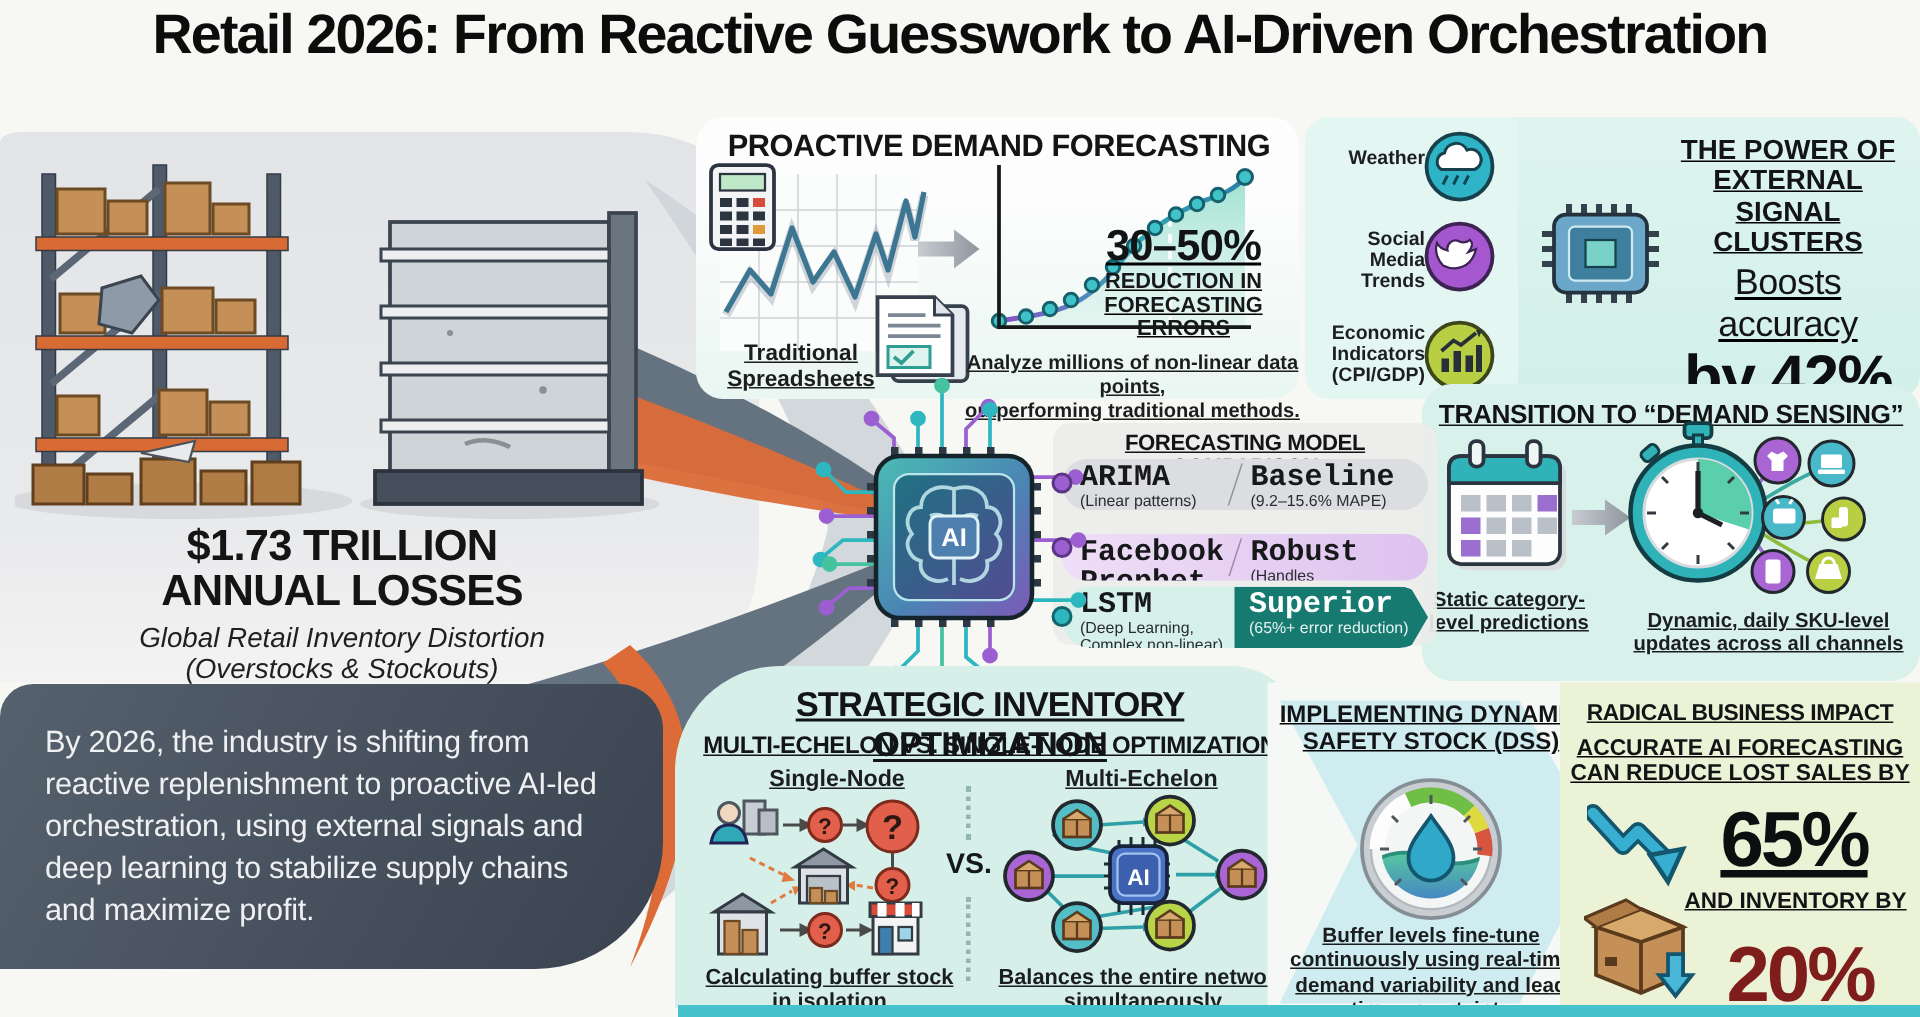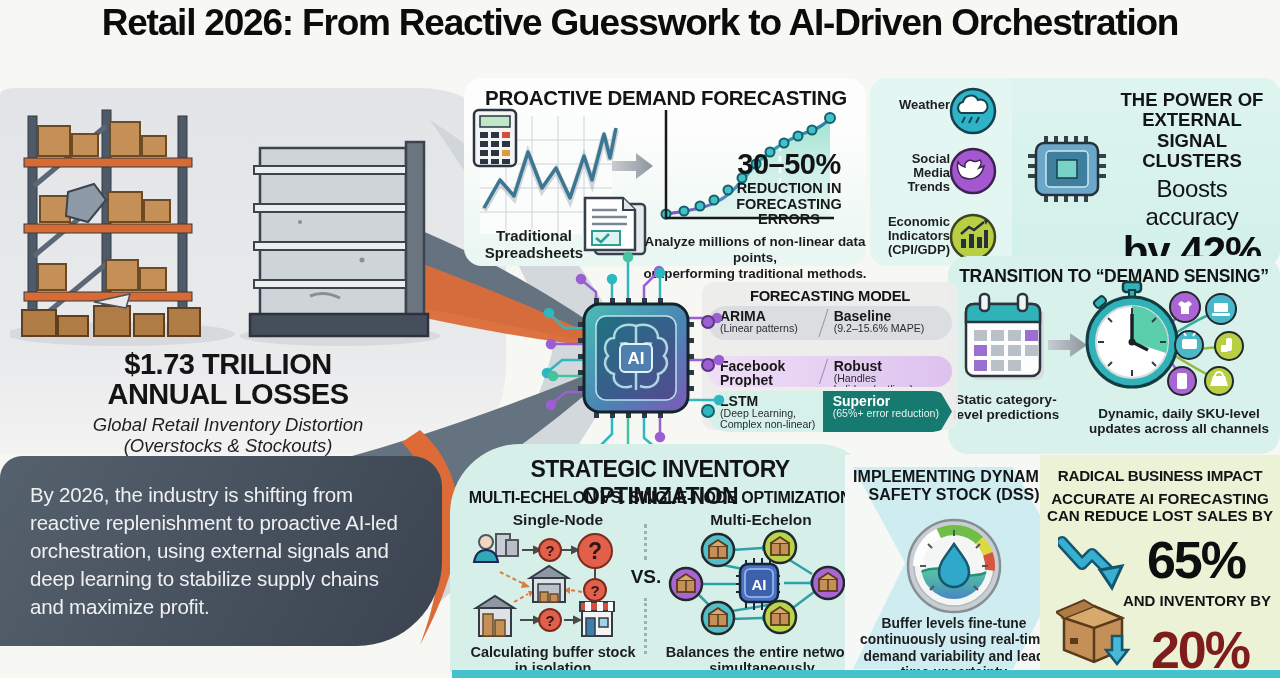--- a/index.html
+++ b/index.html
@@ -1,38 +1,38 @@
 <!DOCTYPE html>
 <html><head>
 <meta charset="utf-8">
 <style>
   html,body{margin:0;padding:0;background:#ffffff;}
   *{box-sizing:border-box;}
   body{font-family:"Liberation Sans",sans-serif;}
   .stage{position:relative;width:1280px;height:678px;overflow:hidden;background:#f7f7f4;}
   .abs{position:absolute;}
-  .c{text-align:center;}
+  .c{text-align:center;text-decoration:underline;}
   .page-title{left:0;top:2px;width:1280px;text-align:center;font-size:37px;font-weight:800;color:#0c0c0d;letter-spacing:-1.2px;}
   .losses{left:48px;top:349px;width:360px;text-align:center;color:#141414;}
   .losses .l1{font-size:29px;font-weight:800;letter-spacing:-0.5px;line-height:1.04;}
   .losses .l2{font-size:18.5px;font-weight:500;color:#1d1f22;line-height:1.14;margin-top:5px;font-style:italic;}
   .outlook{left:0;top:456px;width:442px;height:190px;background:linear-gradient(120deg,#56616e,#3a434f);border-radius:22px 30px 85px 0;color:#eef0f2;}
   .outlook p{margin:25px 30px 0 30px;font-size:20.5px;line-height:1.37;font-weight:400;letter-spacing:-0.2px;}
   .panel-forecast{left:464px;top:78px;width:402px;height:188px;background:linear-gradient(180deg,#fcfdfc 30%,#e9f6f1);border-radius:18px;}
   .sec-title{font-weight:800;color:#131416;letter-spacing:-0.3px;}
   .minicap{font-weight:700;color:#1b1d1f;line-height:1.12;}
   .panel-signals{left:870px;top:78px;width:410px;height:188px;background:#e4f6f2;border-radius:16px;}
   .panel-power{left:1012px;top:78px;width:268px;height:188px;background:linear-gradient(180deg,#def4ef,#d2f0e9);border-radius:0 16px 16px 0;}
   .sig-label{width:78px;font-size:13px;font-weight:700;color:#1c1e20;text-align:right;line-height:1.08;}
   .panel-transition{left:948px;top:256px;width:332px;height:198px;background:#d8f1ea;border-radius:20px;}
   .panel-models{left:702px;top:282px;width:256px;height:148px;background:rgba(235,237,234,0.92);border-radius:12px;}
   .mrow{position:absolute;left:708px;width:244px;display:flex;border-radius:19px;overflow:hidden;}
   .mrow .lf{width:47%;padding:3px 4px 2px 12px;position:relative;}
   .mrow .rt{flex:1;padding:3px 4px 2px 10px;position:relative;}
-  .mname{font-size:14px;font-weight:800;color:#17181a;line-height:1.0;}
+  .mname{font-size:20px;font-weight:800;color:#17181a;line-height:1.0;font-family:Liberation Mono, monospace;}
   .msub{font-size:10.6px;font-weight:500;color:#2a2c2f;line-height:1.05;}
   .panel-strategic{left:450px;top:444px;width:420px;height:228px;background:#d6f0e9;border-radius:70px 50px 0 0;}
   .panel-impact{left:1040px;top:455px;width:240px;height:217px;background:#ecf2d5;}
   .dss-base{left:845px;top:455px;width:200px;height:217px;background:#f6f8f5;}
   .botstrip{left:452px;top:670px;width:828px;height:8px;background:#45c2cb;}
   .qcirc{fill:#e2604b;stroke:#7e2a1c;stroke-width:2;}
   .qtext{font-weight:800;fill:#2d1713;font-family:"Liberation Sans",sans-serif;}
   svg text{font-family:"Liberation Sans",sans-serif;}
 </style>
 </head>

